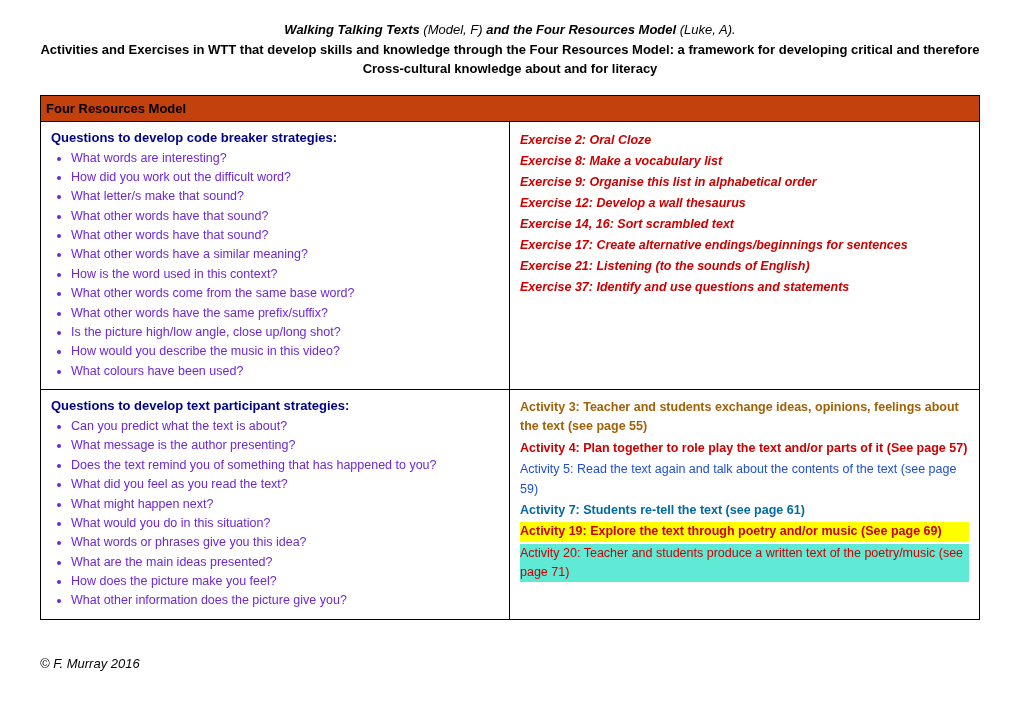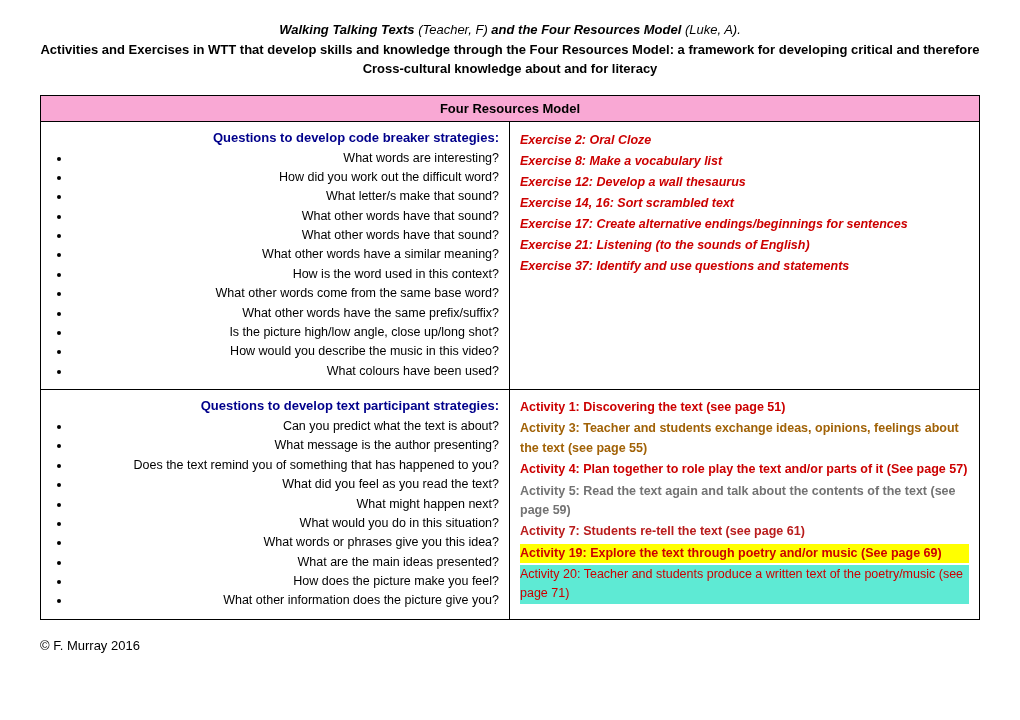--- a/index.html
+++ b/index.html
@@ -21,59 +21,57 @@
     }
     .header .subtitle-line {
       font-size: 13px;
       font-weight: bold;
     }
     .table-wrapper {
       border: 1px solid #000;
       width: 100%;
     }
     .table-header {
-      text-align: center;
       font-weight: bold;
       font-size: 13px;
       padding: 5px;
       border-bottom: 1px solid #000;
-      background: #f9a8d4;
+      background: #c2410c;
     }
     .table-body {
       display: flex;
       flex-direction: column;
     }
     .table-row {
       display: flex;
       flex-direction: row;
       border-bottom: 1px solid #000;
     }
     .table-row:last-child {
       border-bottom: none;
     }
     .col-left {
       width: 50%;
       border-right: 1px solid #000;
       padding: 8px 10px;
-      text-align: right;
     }
     .col-right {
       width: 50%;
       padding: 8px 10px;
     }
     .section-heading {
       color: #00008B;
       font-weight: bold;
       font-size: 13px;
       margin-bottom: 4px;
     }
     .question-list {
       list-style: disc;
       padding-left: 20px;
-      color: #000000;
+      color: #6d28d9;
       font-size: 12.5px;
       line-height: 1.55;
     }
     .exercise-list {
       list-style: none;
       padding-left: 0;
       color: #cc0000;
       font-style: italic;
       font-weight: bold;
       font-size: 12.5px;
@@ -87,31 +85,32 @@
       padding-left: 0;
       font-size: 12.5px;
       line-height: 1.55;
     }
     .activity-list li {
       color: #000;
       font-weight: bold;
       margin-bottom: 2px;
     }
     .footer {
-      margin-top: 18px;
+      margin-top: 36px;
       font-size: 13px;
       color: #000;
+      font-style: italic;
     }
   </style>
 </head>
 <body>
 
 <div class="header">
   <div class="title-line">
-    <em><strong>Walking Talking Texts</strong></em><span> (Teacher, F) </span><em><strong>and the Four Resources Model</strong></em><span> (Luke, A).</span>
+    <em><strong>Walking Talking Texts</strong></em><span> (Model, F) </span><em><strong>and the Four Resources Model</strong></em><span> (Luke, A).</span>
   </div>
   <div class="subtitle-line">Activities and Exercises in WTT that develop skills and knowledge through the Four Resources Model: a framework for developing critical and therefore Cross-cultural knowledge about and for literacy</div>
 </div>
 
 <div class="table-wrapper">
   <div class="table-header">Four Resources Model</div>
   <div class="table-body">
 
     <div class="table-row">
       <div class="col-left">
@@ -128,20 +127,21 @@
           <li>What other words have the same prefix/suffix?</li>
           <li>Is the picture high/low angle, close up/long shot?</li>
           <li>How would you describe the music in this video?</li>
           <li>What colours have been used?</li>
         </ul>
       </div>
       <div class="col-right">
         <ul class="exercise-list">
           <li>Exercise 2: Oral Cloze</li>
           <li>Exercise 8: Make a vocabulary list</li>
+          <li>Exercise 9: Organise this list in alphabetical order</li>
           <li>Exercise 12: Develop a wall thesaurus</li>
           <li>Exercise 14, 16: Sort scrambled text</li>
           <li>Exercise 17: Create alternative endings/beginnings for sentences</li>
           <li>Exercise 21: Listening (to the sounds of English)</li>
           <li>Exercise 37: Identify and use questions and statements</li>
         </ul>
       </div>
     </div>
 
     <div class="table-row">
@@ -155,25 +155,24 @@
           <li>What might happen next?</li>
           <li>What would you do in this situation?</li>
           <li>What words or phrases give you this idea?</li>
           <li>What are the main ideas presented?</li>
           <li>How does the picture make you feel?</li>
           <li>What other information does the picture give you?</li>
         </ul>
       </div>
       <div class="col-right">
         <ul class="activity-list">
-          <li style="color:#cc0000;font-weight:bold;">Activity 1: Discovering the text (see page 51)</li>
           <li style="color:#a16207;font-weight:bold;">Activity 3: Teacher and students exchange ideas, opinions, feelings about the text (see page 55)</li>
           <li style="color:#cc0000;font-weight:bold;">Activity 4: Plan together to role play the text and/or parts of it (See page 57)</li>
-          <li style="color:#737373;font-weight:bold;">Activity 5: Read the text again and talk about the contents of the text (see page 59)</li>
-          <li style="color:#b91c1c;font-weight:bold;">Activity 7: Students re-tell the text (see page 61)</li>
+          <li style="color:#1d4ed8;font-weight:normal;">Activity 5: Read the text again and talk about the contents of the text (see page 59)</li>
+          <li style="color:#0369a1;font-weight:bold;">Activity 7: Students re-tell the text (see page 61)</li>
           <li style="color:#cc0000;font-weight:bold;background-color:#ffff00;">Activity 19: Explore the text through poetry and/or music (See page 69)</li>
           <li style="color:#cc0000;font-weight:normal;background-color:#5eead4;">Activity 20: Teacher and students produce a written text of the poetry/music (see page 71)</li>
         </ul>
       </div>
     </div>
 
   </div>
 </div>
 
 <div class="footer">© F. Murray 2016</div>

